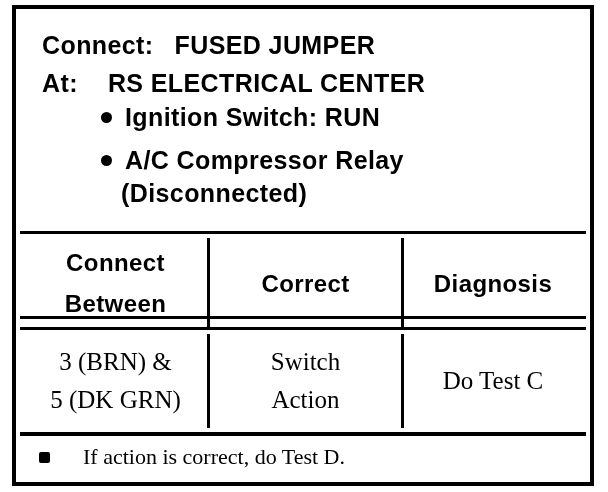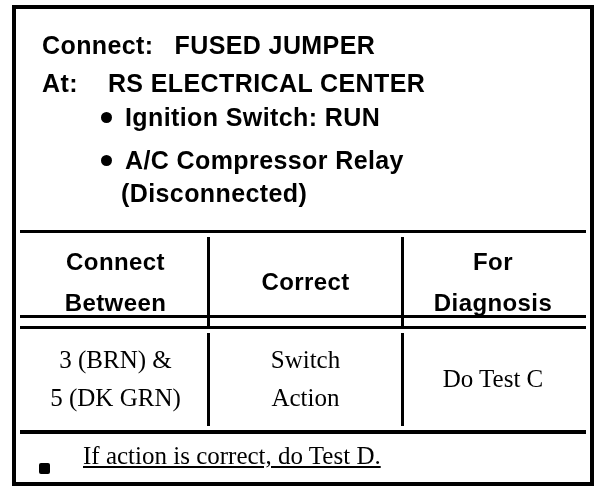--- a/index.html
+++ b/index.html
@@ -91,26 +91,25 @@
     flex-direction: column;
     justify-content: center;
     align-items: center;
     text-align: center;
     line-height: 30px;
   }
   
   .tfoot {
     flex: 1;
     display: flex;
-    align-items: flex-end;
+    align-items: center;
     padding-left: 19px;
     font-family: "Liberation Serif", serif;
-    font-size: 25px;
+    font-size: 22px;
     white-space: nowrap;
-    text-decoration: underline;
   }
   .bullet-square {
     width: 11px; height: 11px;
     background: #000000;
     border-radius: 2px;
     margin-right: 29px;
     flex: 0 0 auto;
   }
 </style>
 </head>
@@ -138,21 +137,20 @@
 
   <div class="thead">
     <div class="th cell-divider">
       <span>Connect</span>
       <span>Between</span>
     </div>
     <div class="th cell-divider">
       <span>Correct</span>
     </div>
     <div class="th">
-      <span>For</span>
       <span>Diagnosis</span>
     </div>
   </div>
 
   <div class="double-rule"></div>
 
   <div class="trow">
     <div class="td cell-divider">
       <span>3 (BRN) &amp;</span>
       <span>5 (DK GRN)</span>

